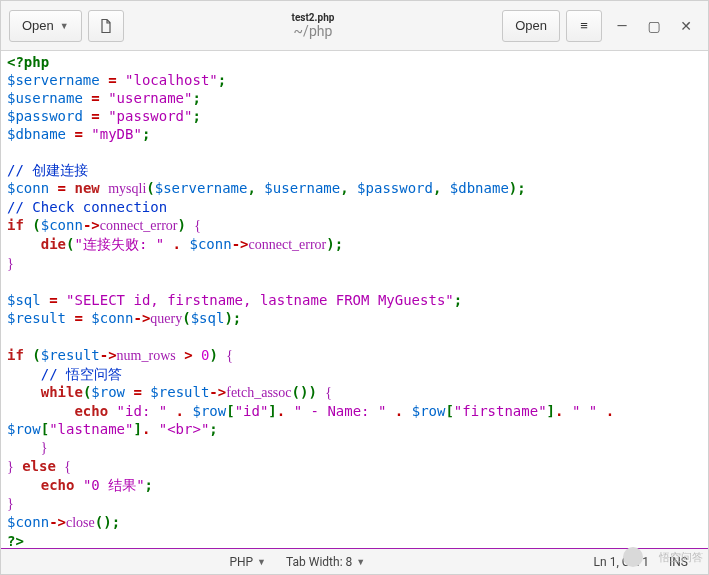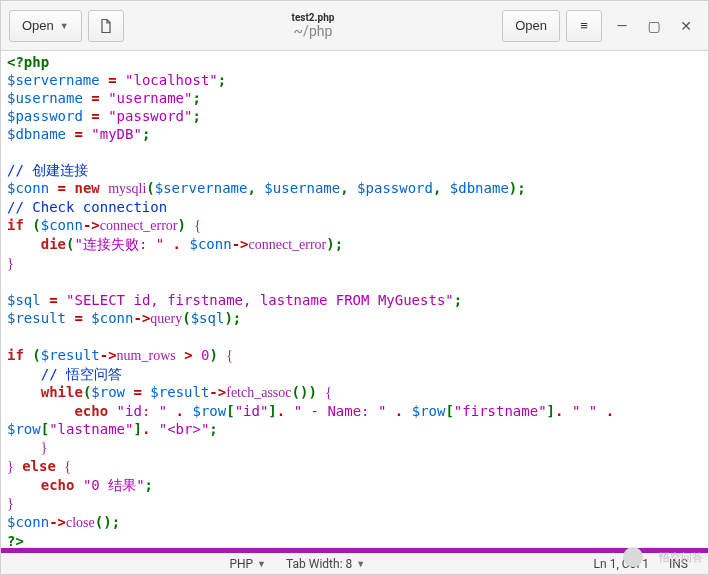--- a/index.html
+++ b/index.html
@@ -6,21 +6,21 @@
 body { font-family: -apple-system, "Segoe UI", Roboto, sans-serif; font-size: 13px; background: #fff; width: 709px; height: 575px; overflow: hidden; display: flex; flex-direction: column; border: 1px solid #d0d0d0; }
 .toolbar { height: 50px; background: #f5f5f5; border-bottom: 1px solid #d4d4d4; display: flex; align-items: center; padding: 0 8px; gap: 6px; }
 .btn { background: linear-gradient(#fdfdfd, #f0f0f0); border: 1px solid #c8c8c8; border-radius: 3px; height: 32px; padding: 0 12px; display: flex; align-items: center; gap: 6px; font-size: 13px; color: #333; cursor: pointer; }
 .icon-btn { width: 36px; justify-content: center; padding: 0; }
 .title-area { flex: 1; text-align: center; }
 .title { font-weight: bold; font-size: 10px; color: #2e2e2e; }
 .subtitle { font-size: 14px; color: #888; }
 .win-btns { display: flex; gap: 4px; }
 .win-btn { width: 28px; height: 28px; display: flex; align-items: center; justify-content: center; font-size: 14px; color: #555; cursor: pointer; border-radius: 3px; }
 .editor { flex: 1; background: #fff; font-family: "DejaVu Sans Mono", Consolas, monospace; font-size: 14px; line-height: 18px; padding: 2px 6px; white-space: pre; overflow: auto; color: #000; }
-.statusbar { height: 26px; background: #f5f5f5; border-top: 5px solid #a21caf; display: flex; align-items: center; padding: 0 10px; font-size: 12px; color: #444; }
+.statusbar { height: 26px; background: #f5f5f5; border-top: 1px solid #a21caf; display: flex; align-items: center; padding: 0 10px; font-size: 12px; color: #444; }
 .spacer { flex: 1; }
 .status-item { padding: 0 10px; cursor: pointer; display: flex; align-items: center; gap: 4px; }
 .drop { font-size: 9px; color: #666; }
 
 .c-kw   { color: #b91c1c; font-weight: bold; } 
 .c-var  { color: #0066cc; }                    
 .c-op   { color: #c00000; font-weight: bold; } 
 .c-str  { color: #b000b0; }                    
 .c-pun  { color: #007000; font-weight: bold; } 
 .c-num  { color: #cc00cc; }                    

